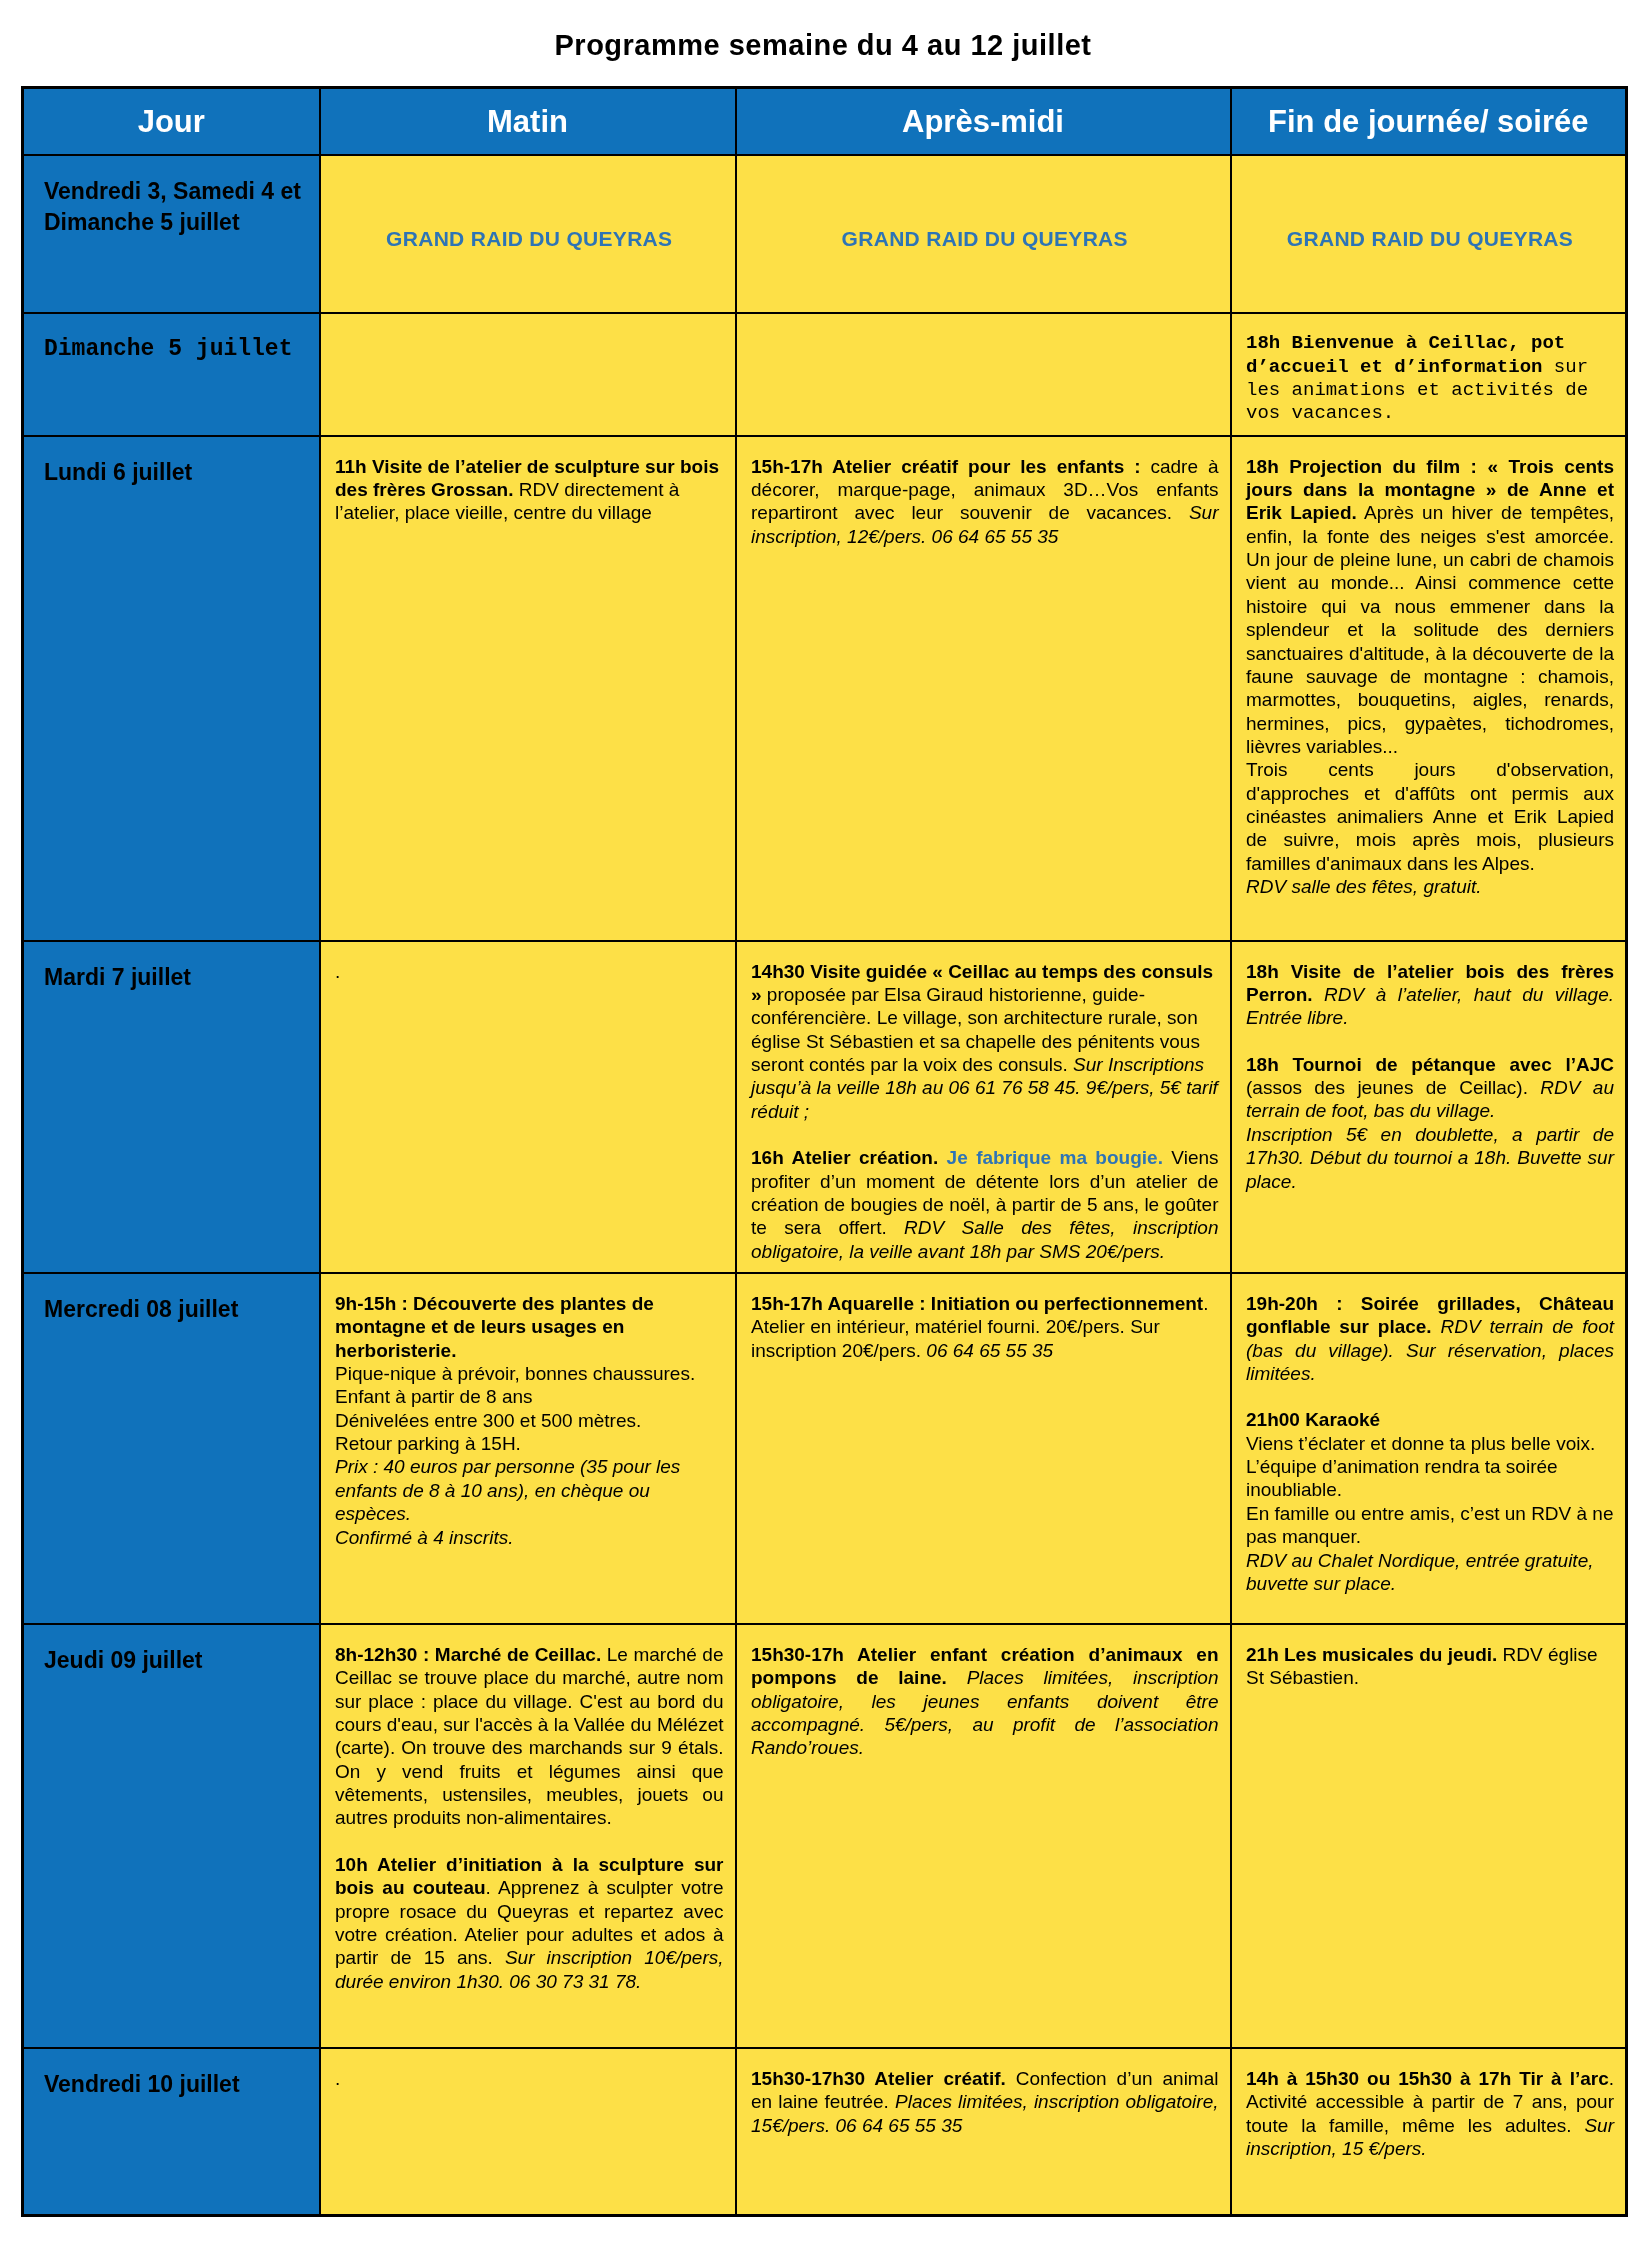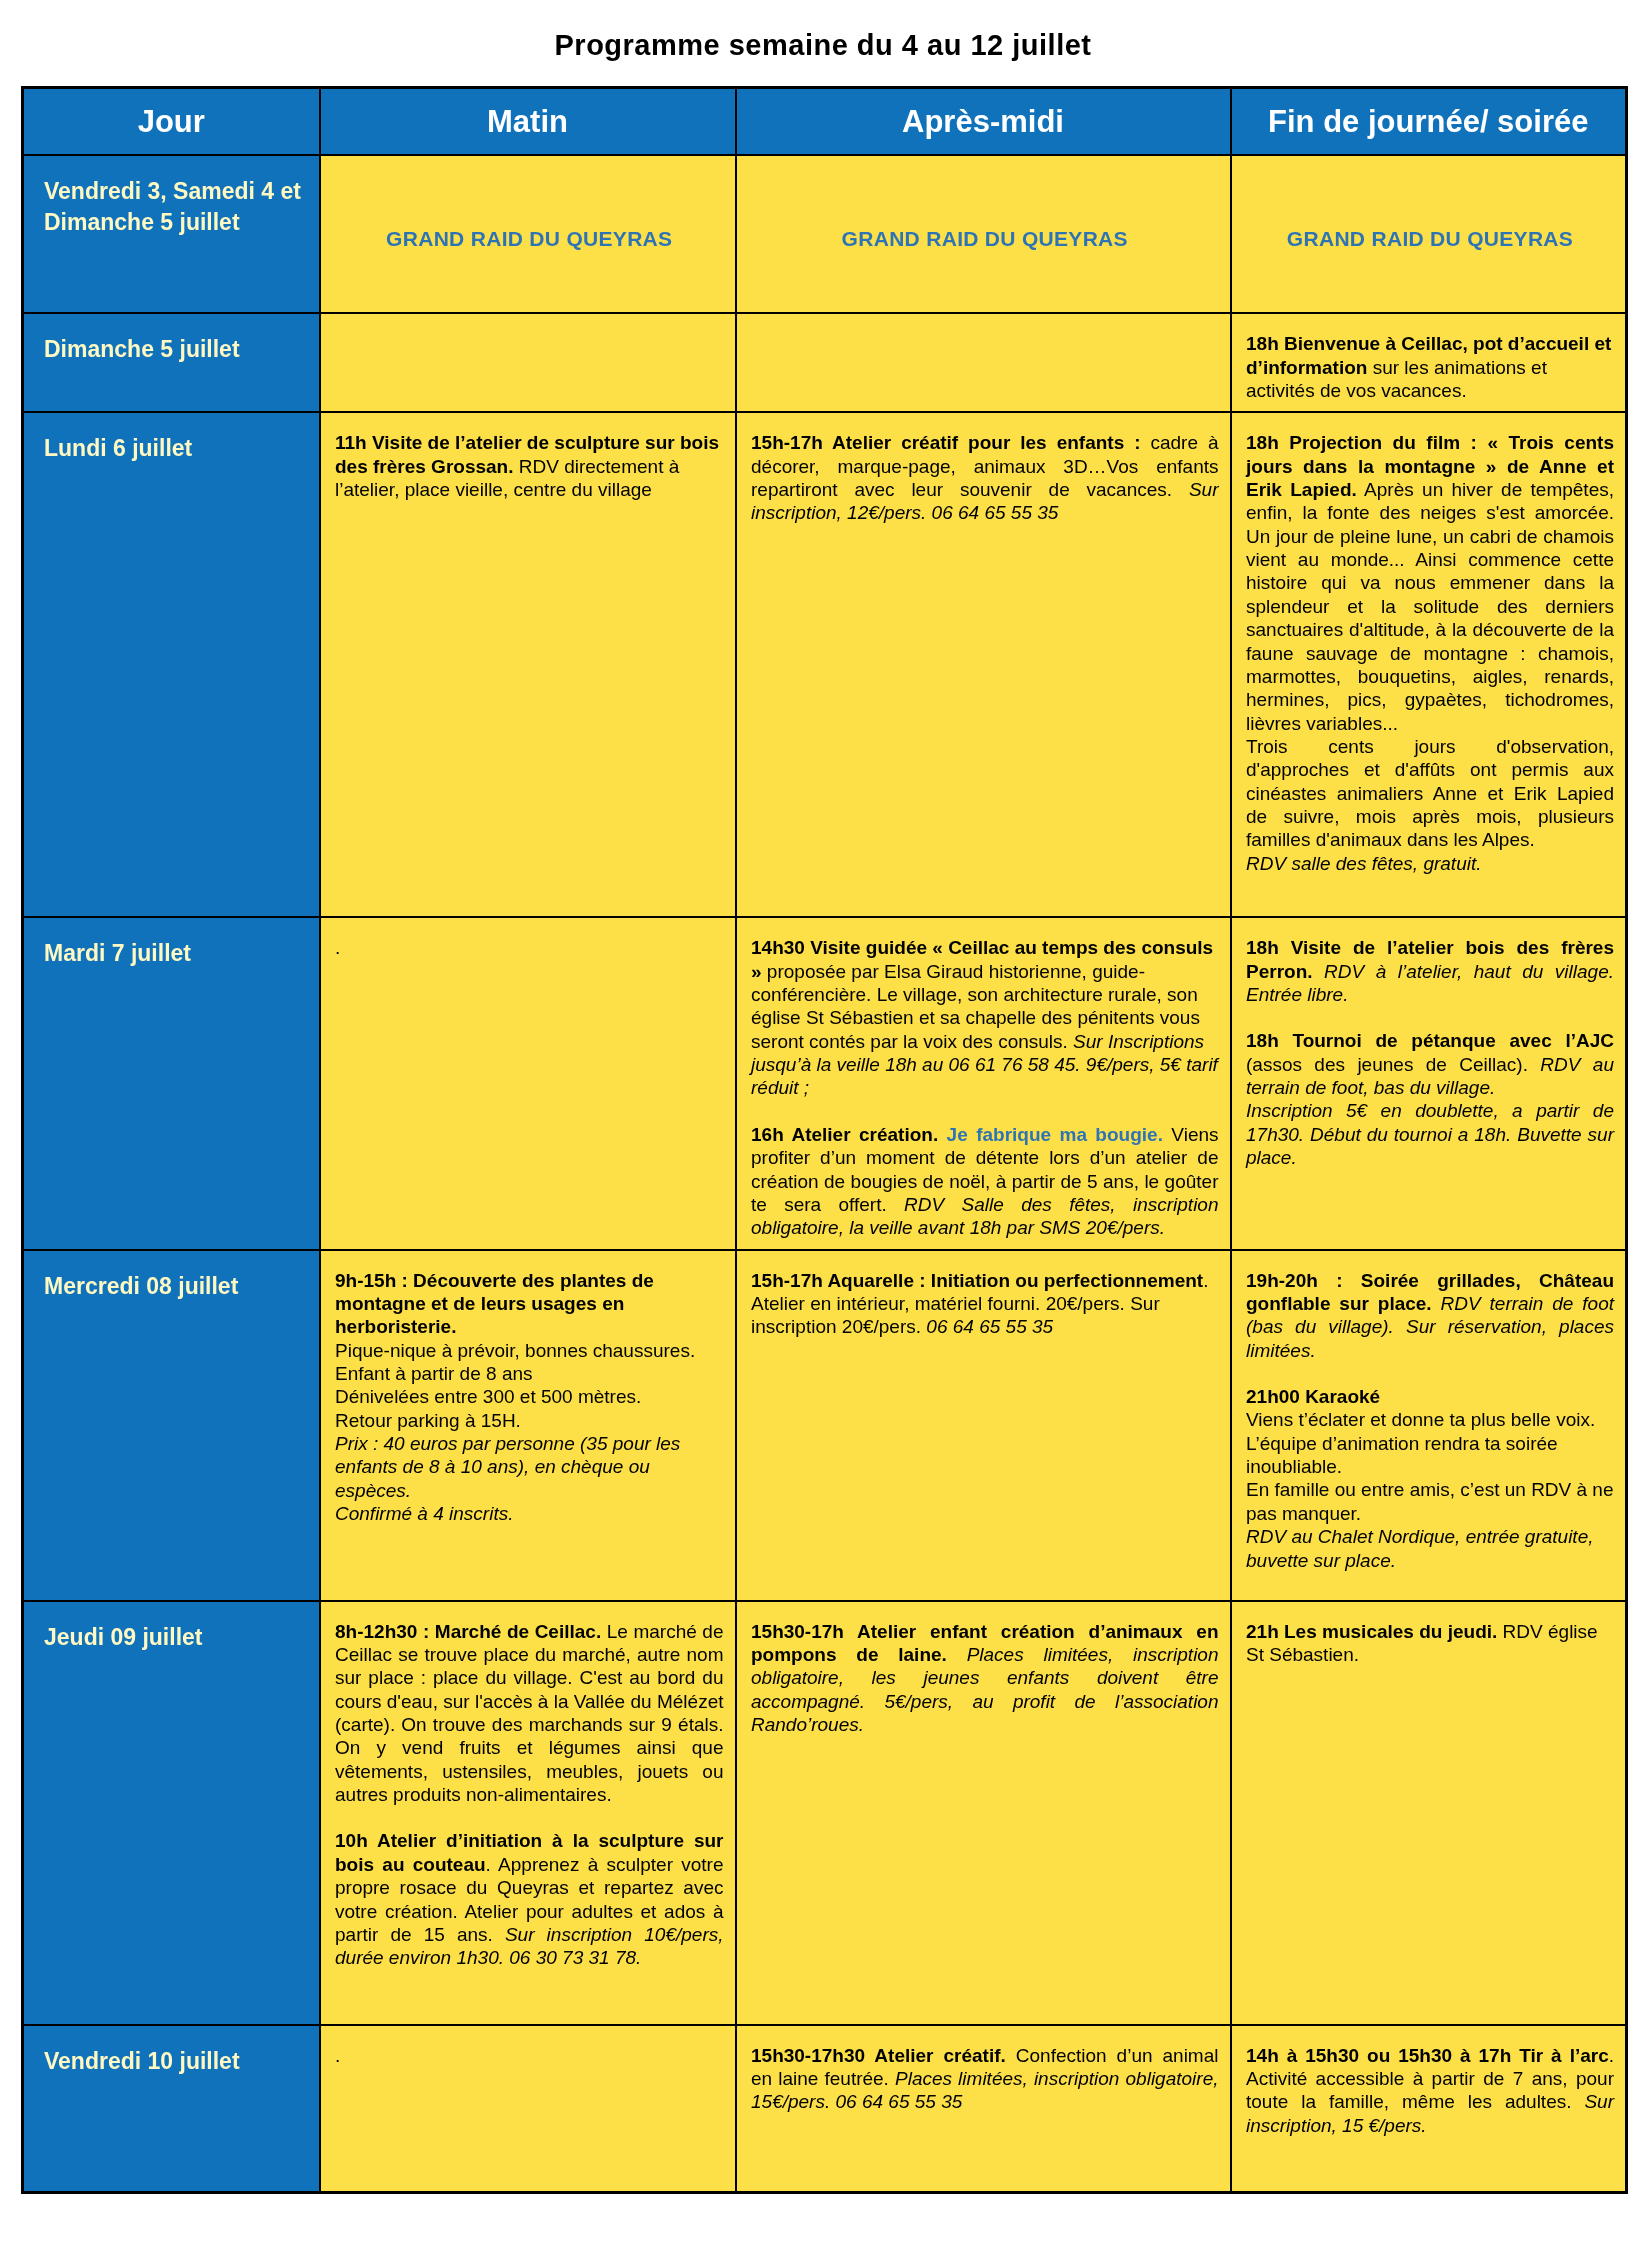--- a/index.html
+++ b/index.html
@@ -4,21 +4,21 @@
 <style>
   html,body{margin:0;padding:0;background:#ffffff;}
   body{width:1646px;height:2246px;position:relative;font-family:"Liberation Sans",sans-serif;color:#000;}
   .title{position:absolute;top:29px;left:0;width:100%;text-align:center;
          font-size:29px;font-weight:bold;letter-spacing:0.5px;}
   table.program{position:absolute;left:21px;top:86px;width:1605px;
                 border-collapse:collapse;table-layout:fixed;border:3.6px solid #000;}
   th,td{border:2.7px solid #000;vertical-align:top;overflow:hidden;word-wrap:break-word;}
   thead th{background:var(--blue,#1072bb);color:#fff;font-size:31px;font-weight:bold;
            text-align:center;vertical-align:middle;height:58px;padding:3.6px;}
-  td.day-cell{background:var(--blue,#1072bb);color:#fef9c3;font-weight:bold;font-size:23px;
+  td.day-cell{background:var(--blue,#1072bb);color:#000000;font-weight:bold;font-size:23px;
               line-height:1.32;padding:20px 9px 9px 20px;}
   td.body-cell{padding:18px 11px 9px 14.5px;font-size:19px;line-height:1.23;background:#fde047;}
   td.middle{vertical-align:middle;}
   .para{margin:0;}
   .para.justify{text-align:justify;}
   .para.center{text-align:center;}
   .blank{height:23px;}
   .b{font-weight:bold;}
   .i{font-style:italic;}
   .accent{color:var(--accent,#2e74b5);}
@@ -50,21 +50,21 @@
         <td class="body-cell middle">
           <div class="para center"><span class="b accent">GRAND RAID DU QUEYRAS</span></div>
         </td>
         <td class="body-cell middle">
           <div class="para center"><span class="b accent">GRAND RAID DU QUEYRAS</span></div>
         </td>
         <td class="body-cell middle">
           <div class="para center"><span class="b accent">GRAND RAID DU QUEYRAS</span></div>
         </td>
       </tr>
-      <tr style="height: 84px;">
+      <tr style="height: 84px; font-family: Liberation Mono, monospace;">
         <td class="day-cell">Dimanche 5 juillet</td>
         <td class="body-cell"></td>
         <td class="body-cell"></td>
         <td class="body-cell">
           <div class="para"><span class="b">18h Bienvenue à Ceillac, pot d’accueil et d’information</span><span> sur les animations et activités de vos vacances.</span></div>
         </td>
       </tr>
       <tr style="height: 505px;">
         <td class="day-cell">Lundi 6 juillet</td>
         <td class="body-cell">

